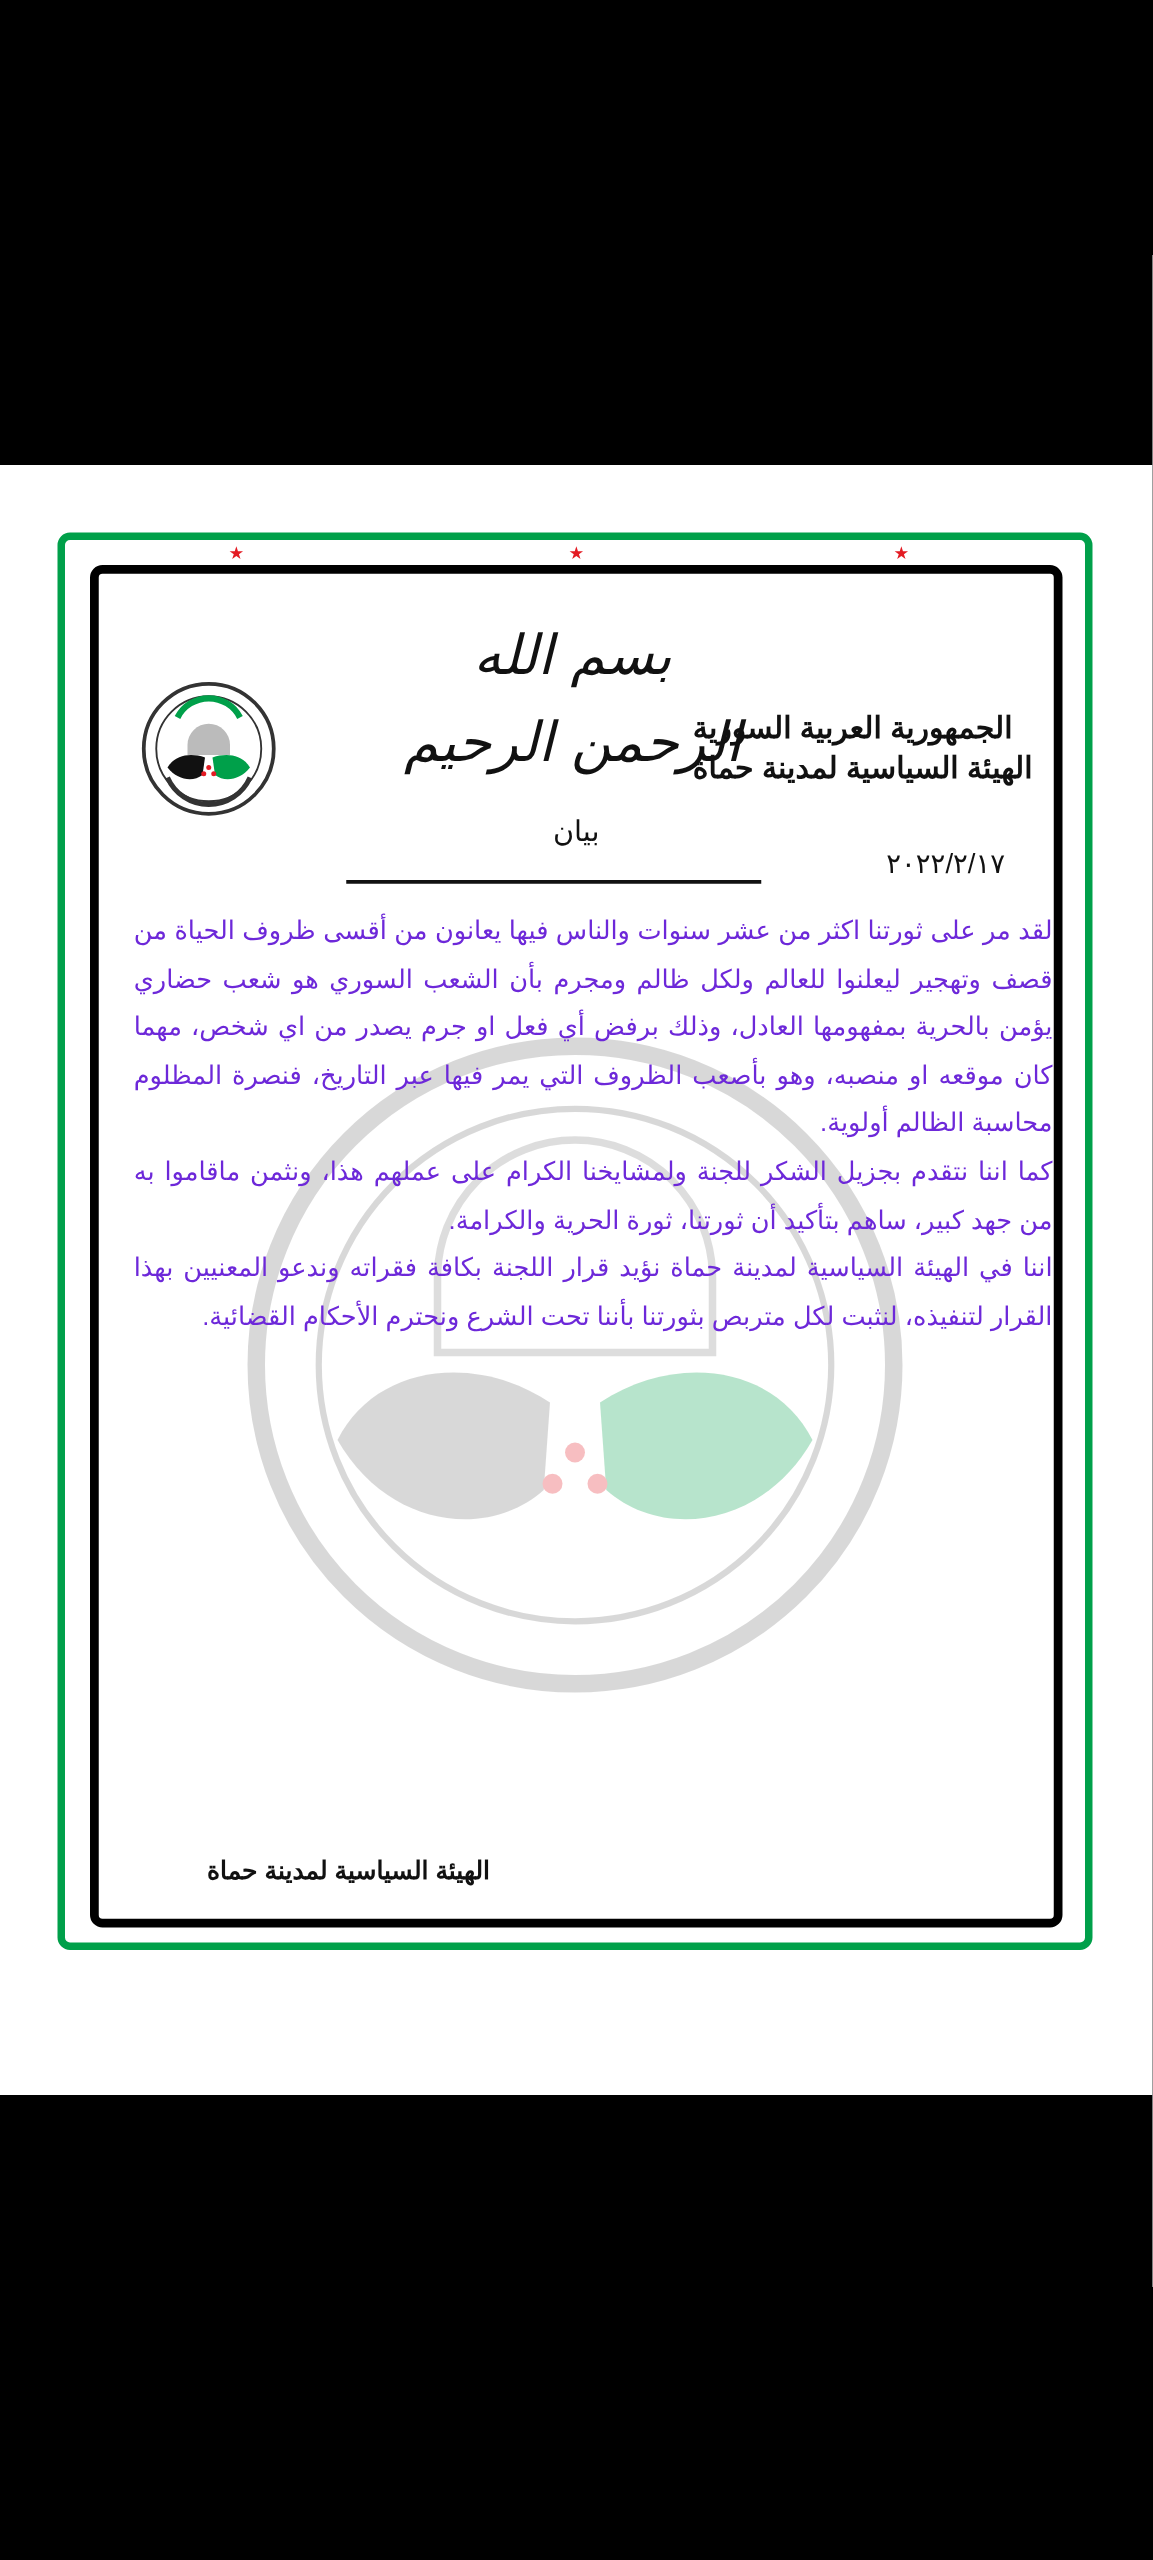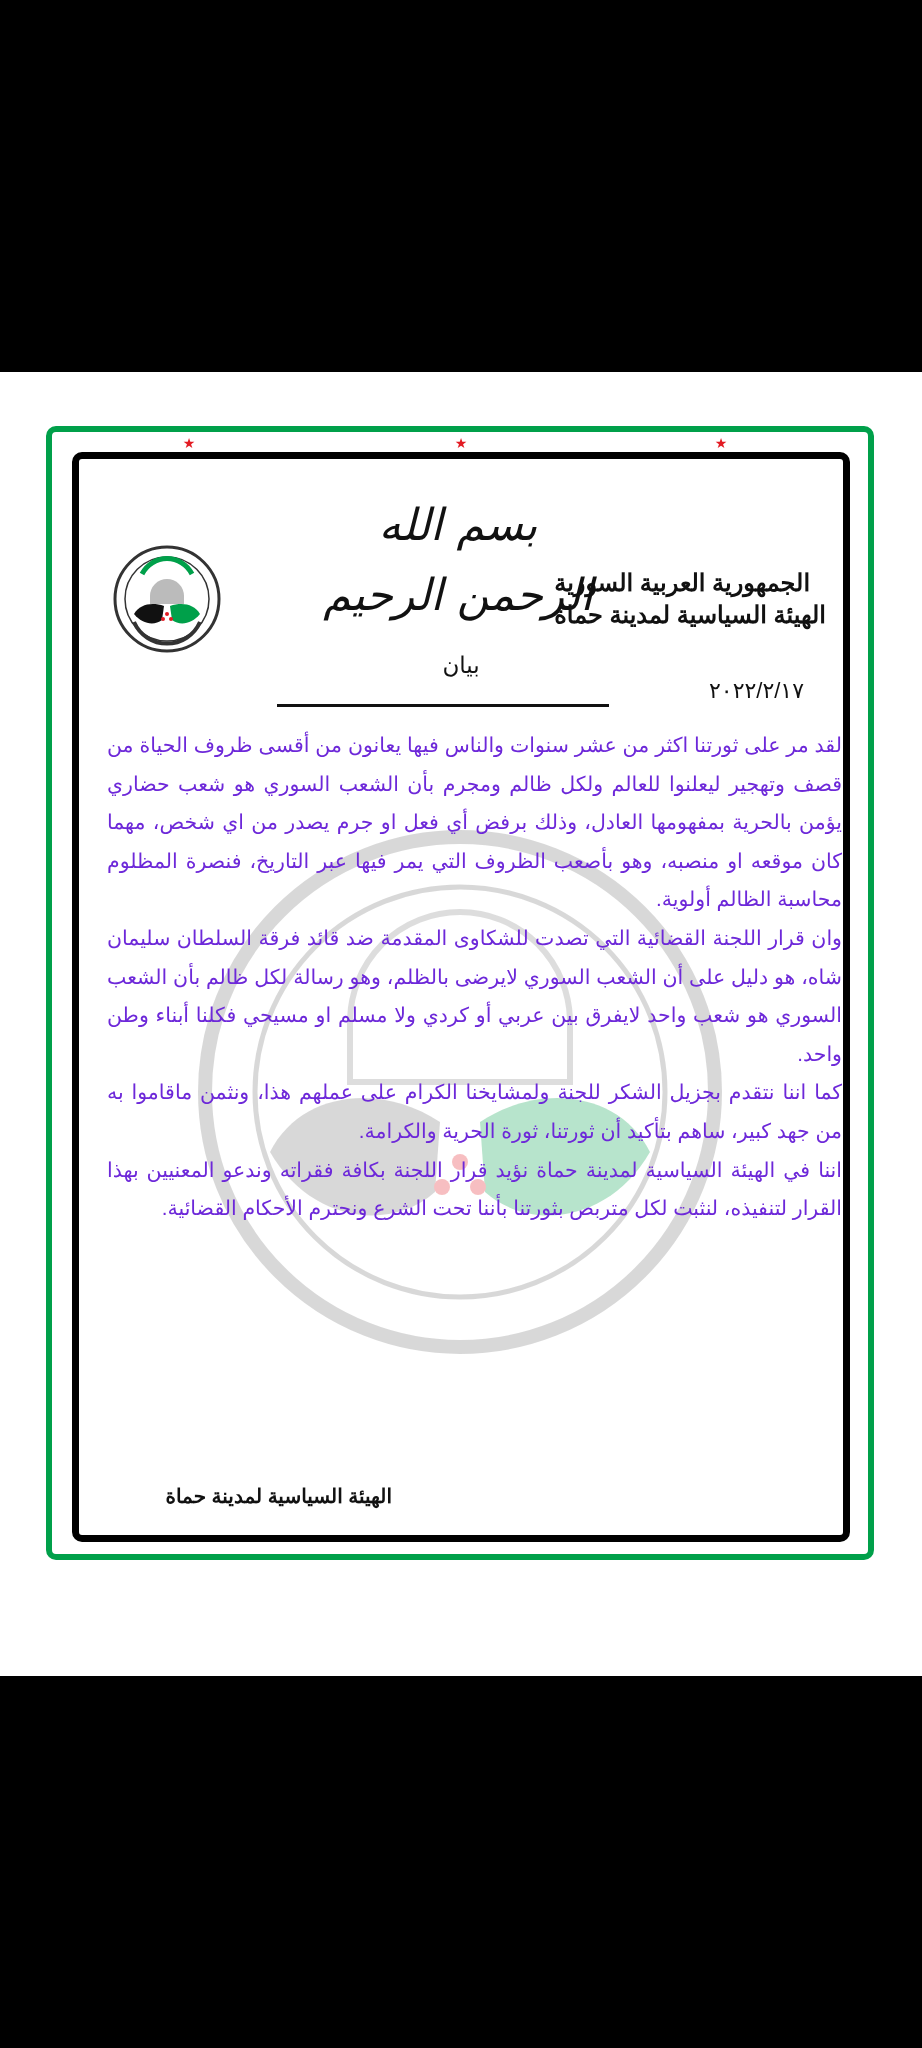--- a/index.html
+++ b/index.html
@@ -61,19 +61,18 @@
     <path d="M160 200 A110 110 0 0 1 380 200 L380 260 L160 260 Z" fill="none" stroke="#888" stroke-width="6"></path>
     <path d="M250 300 C190 260 110 270 80 330 C120 400 200 410 245 370 Z" fill="#777"></path>
     <path d="M290 300 C350 260 430 270 460 330 C420 400 340 410 295 370 Z" fill="#00a04a"></path>
     <circle cx="270" cy="340" r="8" fill="#e31b23"></circle>
     <circle cx="252" cy="365" r="8" fill="#e31b23"></circle>
     <circle cx="288" cy="365" r="8" fill="#e31b23"></circle>
   </svg>
 
   <div class="body-text">
     <p>لقد مر على ثورتنا اكثر من عشر سنوات والناس فيها يعانون من أقسى ظروف الحياة من قصف وتهجير ليعلنوا للعالم ولكل ظالم ومجرم بأن الشعب السوري هو شعب حضاري يؤمن بالحرية بمفهومها العادل، وذلك برفض أي فعل او جرم يصدر من اي شخص، مهما كان موقعه او منصبه، وهو بأصعب الظروف التي يمر فيها عبر التاريخ، فنصرة المظلوم محاسبة الظالم أولوية.</p>
-    <p>وان قرار اللجنة القضائية التي تصدت للشكاوى المقدمة ضد قائد فرقة السلطان سليمان شاه، هو دليل على أن الشعب السوري لايرضى بالظلم، وهو رسالة لكل ظالم بأن الشعب السوري هو شعب واحد لايفرق بين عربي أو كردي ولا مسلم او مسيحي فكلنا أبناء وطن واحد.</p>
     <p>كما اننا نتقدم بجزيل الشكر للجنة ولمشايخنا الكرام على عملهم هذا، ونثمن ماقاموا به من جهد كبير، ساهم بتأكيد أن ثورتنا، ثورة الحرية والكرامة.</p>
     <p>اننا في الهيئة السياسية لمدينة حماة نؤيد قرار اللجنة بكافة فقراته وندعو المعنيين بهذا القرار لتنفيذه، لنثبت لكل متربص بثورتنا بأننا تحت الشرع ونحترم الأحكام القضائية.</p>
   </div>
 
   <div class="signature">الهيئة السياسية لمدينة حماة</div>
 </div>
 
 </body></html>

